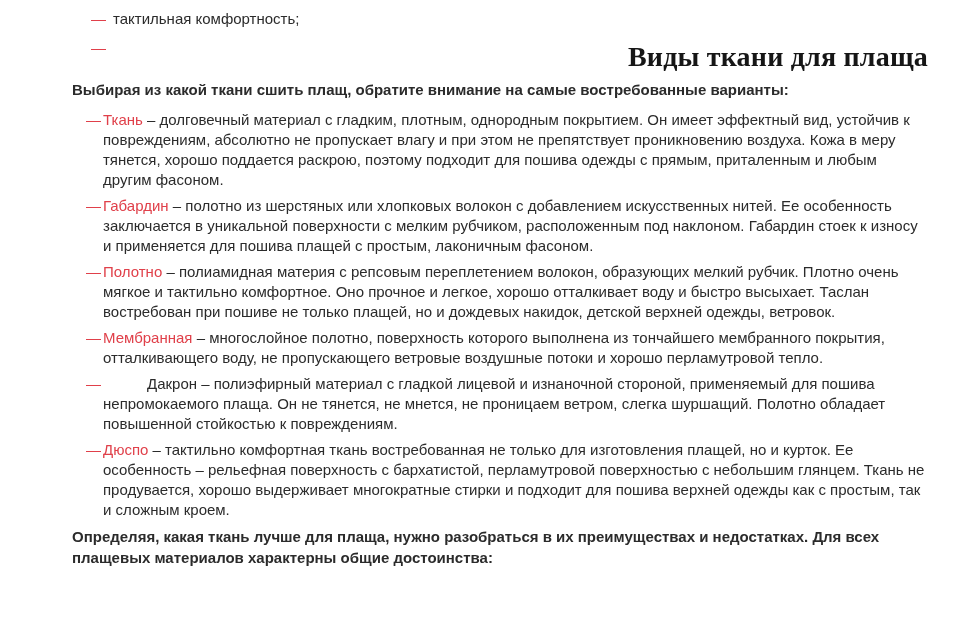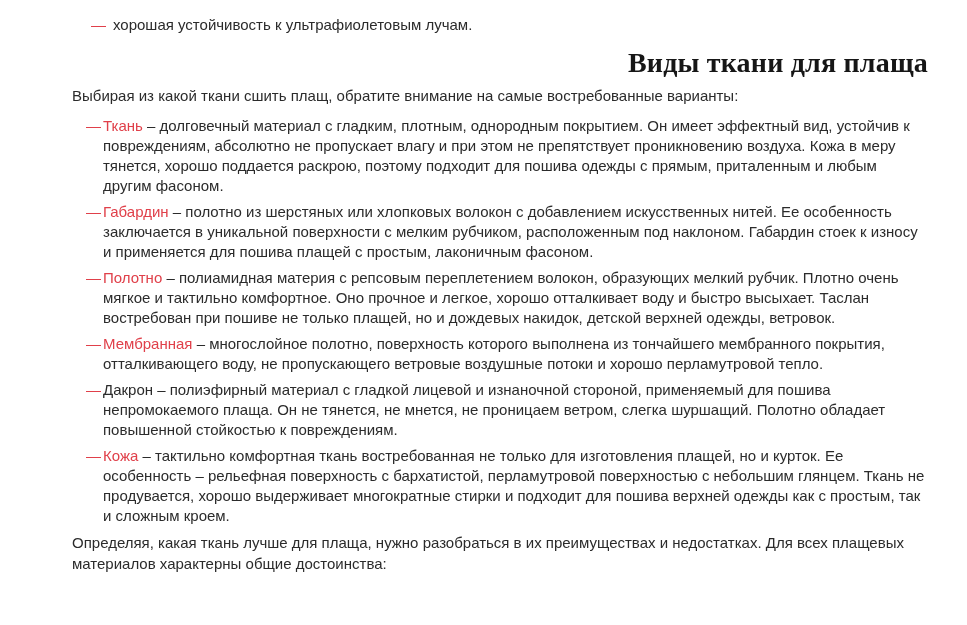--- a/index.html
+++ b/index.html
@@ -32,20 +32,21 @@
     line-height: 28px;
     font-weight: 700;
     color: var(--heading);
     margin: 14px 0 8px 0;
     letter-spacing: 0.2px;
     text-align: right;
   }
   p.para {
     margin: 0 0 10px 0;
     line-height: 21px;
+    font-weight: bold;
   }
   
   .plain-list { margin: 2px 0 4px 0; }
   .plain-list li {
     position: relative;
     padding-left: 41px;
     margin-bottom: 8px;
     line-height: 21px;
   }
   .plain-list .dash {
@@ -62,34 +63,34 @@
     margin-bottom: 6px;
     line-height: 20px;
   }
   .fabric-list .dash {
     position: absolute;
     left: 14px;
     top: 0;
     color: var(--accent);
   }
   .fname { color: var(--accent); cursor: pointer; }
-  .fname.plain { color: var(--text); cursor: default; }
+  .fname.plain { color: var(--text); cursor: default; margin-left: 44px; }
 </style>
 </head>
 <body>
 
 <div class="content">
 
   <ul class="plain-list">
     <li>
       <span class="dash">—</span>
+      <span>тактильная комфортность;</span>
     </li>
     <li>
       <span class="dash">—</span>
-      <span>хорошая устойчивость к ультрафиолетовым лучам.</span>
     </li>
   </ul>
 
   <h2>Виды ткани для плаща</h2>
 
   <p class="para">Выбирая из какой ткани сшить плащ, обратите внимание на самые востребованные варианты:</p>
 
   <ul class="fabric-list">
     <li>
       <span class="dash">—</span><span class="fname">Ткань</span>
@@ -105,21 +106,21 @@
     </li>
     <li>
       <span class="dash">—</span><span class="fname">Мембранная</span>
       <span>– многослойное полотно, поверхность которого выполнена из тончайшего мембранного покрытия, отталкивающего воду, не пропускающего ветровые воздушные потоки и хорошо перламутровой тепло.</span>
     </li>
     <li>
       <span class="dash">—</span><span class="fname plain">Дакрон</span>
       <span>– полиэфирный материал с гладкой лицевой и изнаночной стороной, применяемый для пошива непромокаемого плаща. Он не тянется, не мнется, не проницаем ветром, слегка шуршащий. Полотно обладает повышенной стойкостью к повреждениям.</span>
     </li>
     <li>
-      <span class="dash">—</span><span class="fname">Кожа</span>
+      <span class="dash">—</span><span class="fname">Дюспо</span>
       <span>– тактильно комфортная ткань востребованная не только для изготовления плащей, но и курток. Ее особенность – рельефная поверхность с бархатистой, перламутровой поверхностью с небольшим глянцем. Ткань не продувается, хорошо выдерживает многократные стирки и подходит для пошива верхней одежды как с простым, так и сложным кроем.</span>
     </li>
   </ul>
 
 
   <p class="para">Определяя, какая ткань лучше для плаща, нужно разобраться в их преимуществах и недостатках. Для всех плащевых материалов характерны общие достоинства:</p>
 
 </div>
 
 </body></html>

